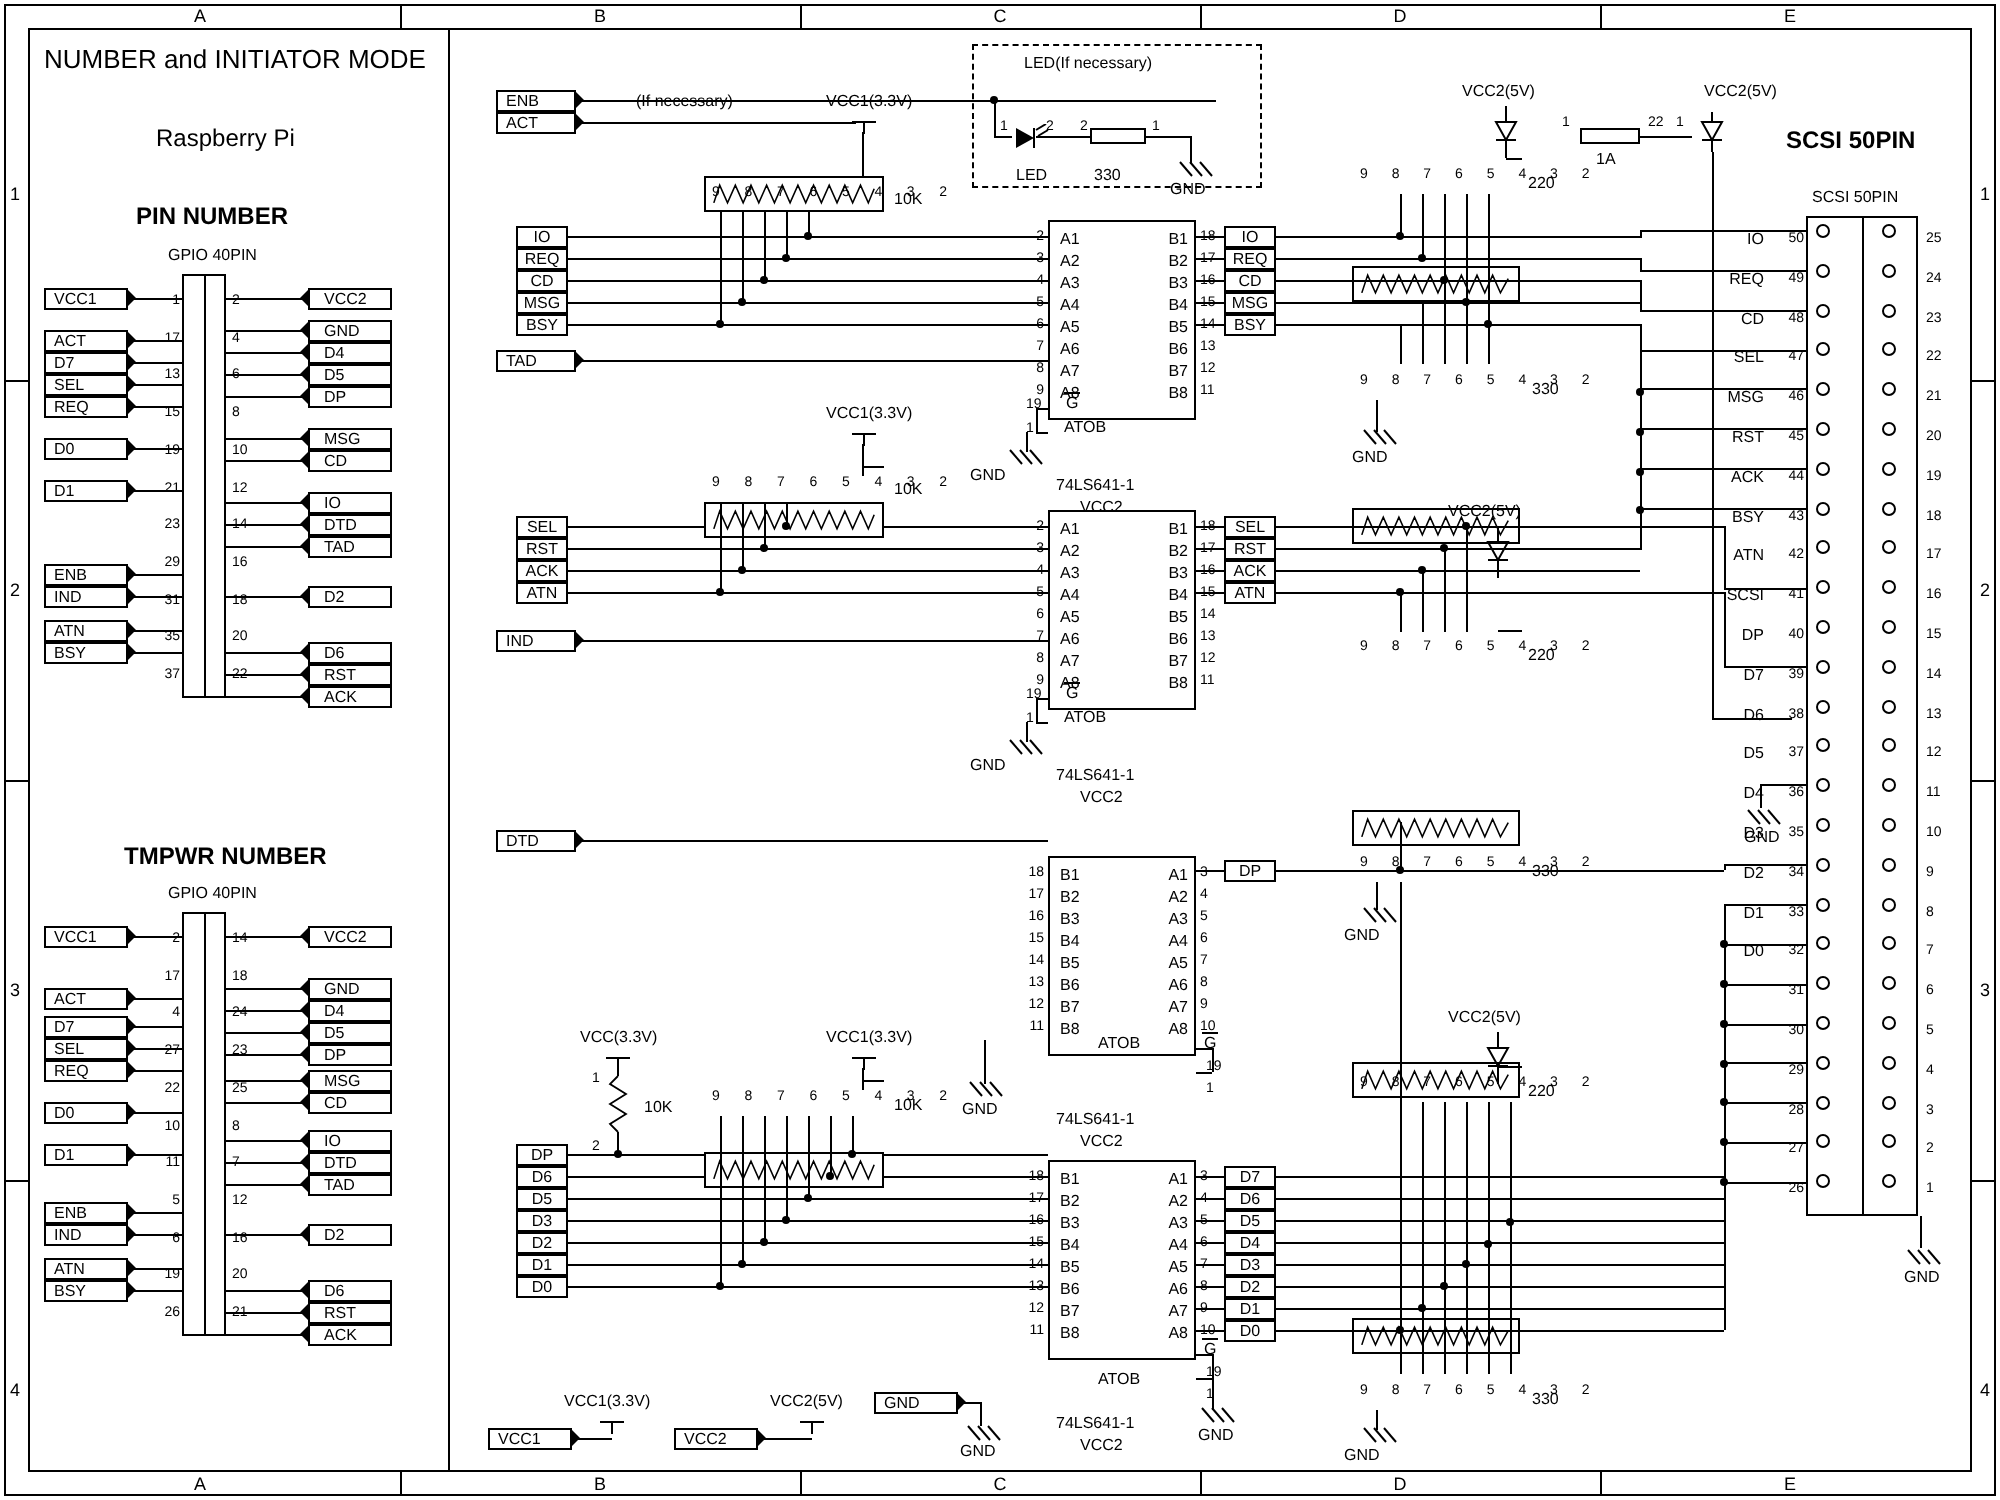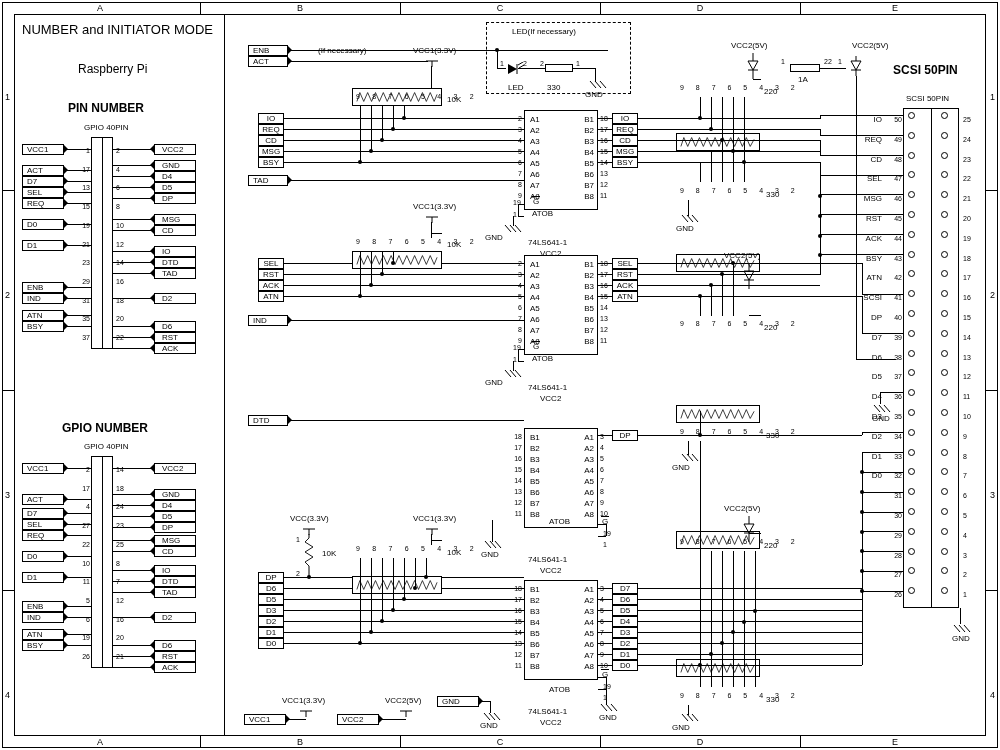--- a/index.html
+++ b/index.html
@@ -189,21 +189,21 @@
   <div class="abs flagl" style="left:154px;top:321px;width:42px;">
       <span>D6</span>
     </div>
   <div class="abs flagl" style="left:154px;top:332px;width:42px;">
       <span>RST</span>
     </div>
   <div class="abs flagl" style="left:154px;top:343px;width:42px;">
       <span>ACK</span>
     </div>
 
-  <div class="abs hdr" style="left:62px;top:421px;font-weight:bold;">GPIO NUMBER</div>
+  <div class="abs hdr" style="left:62px;top:421px;font-weight:bold;">TMPWR NUMBER</div>
   <div class="abs txt" style="left:84px;top:443px;">GPIO 40PIN</div>
 
   <div class="abs connhdr" style="left:91px;top:456px;width:22px;height:212px;"></div>
   <div class="abs vline" style="left:102px;top:456px;height:212px;"></div>
 
   <div class="abs txt7" style="left:78px;top:461px;line-height:18.7px;text-align:right;width:12px;">
     <div>2</div>
       <div>17</div>
       <div>4</div>
       <div>27</div>

